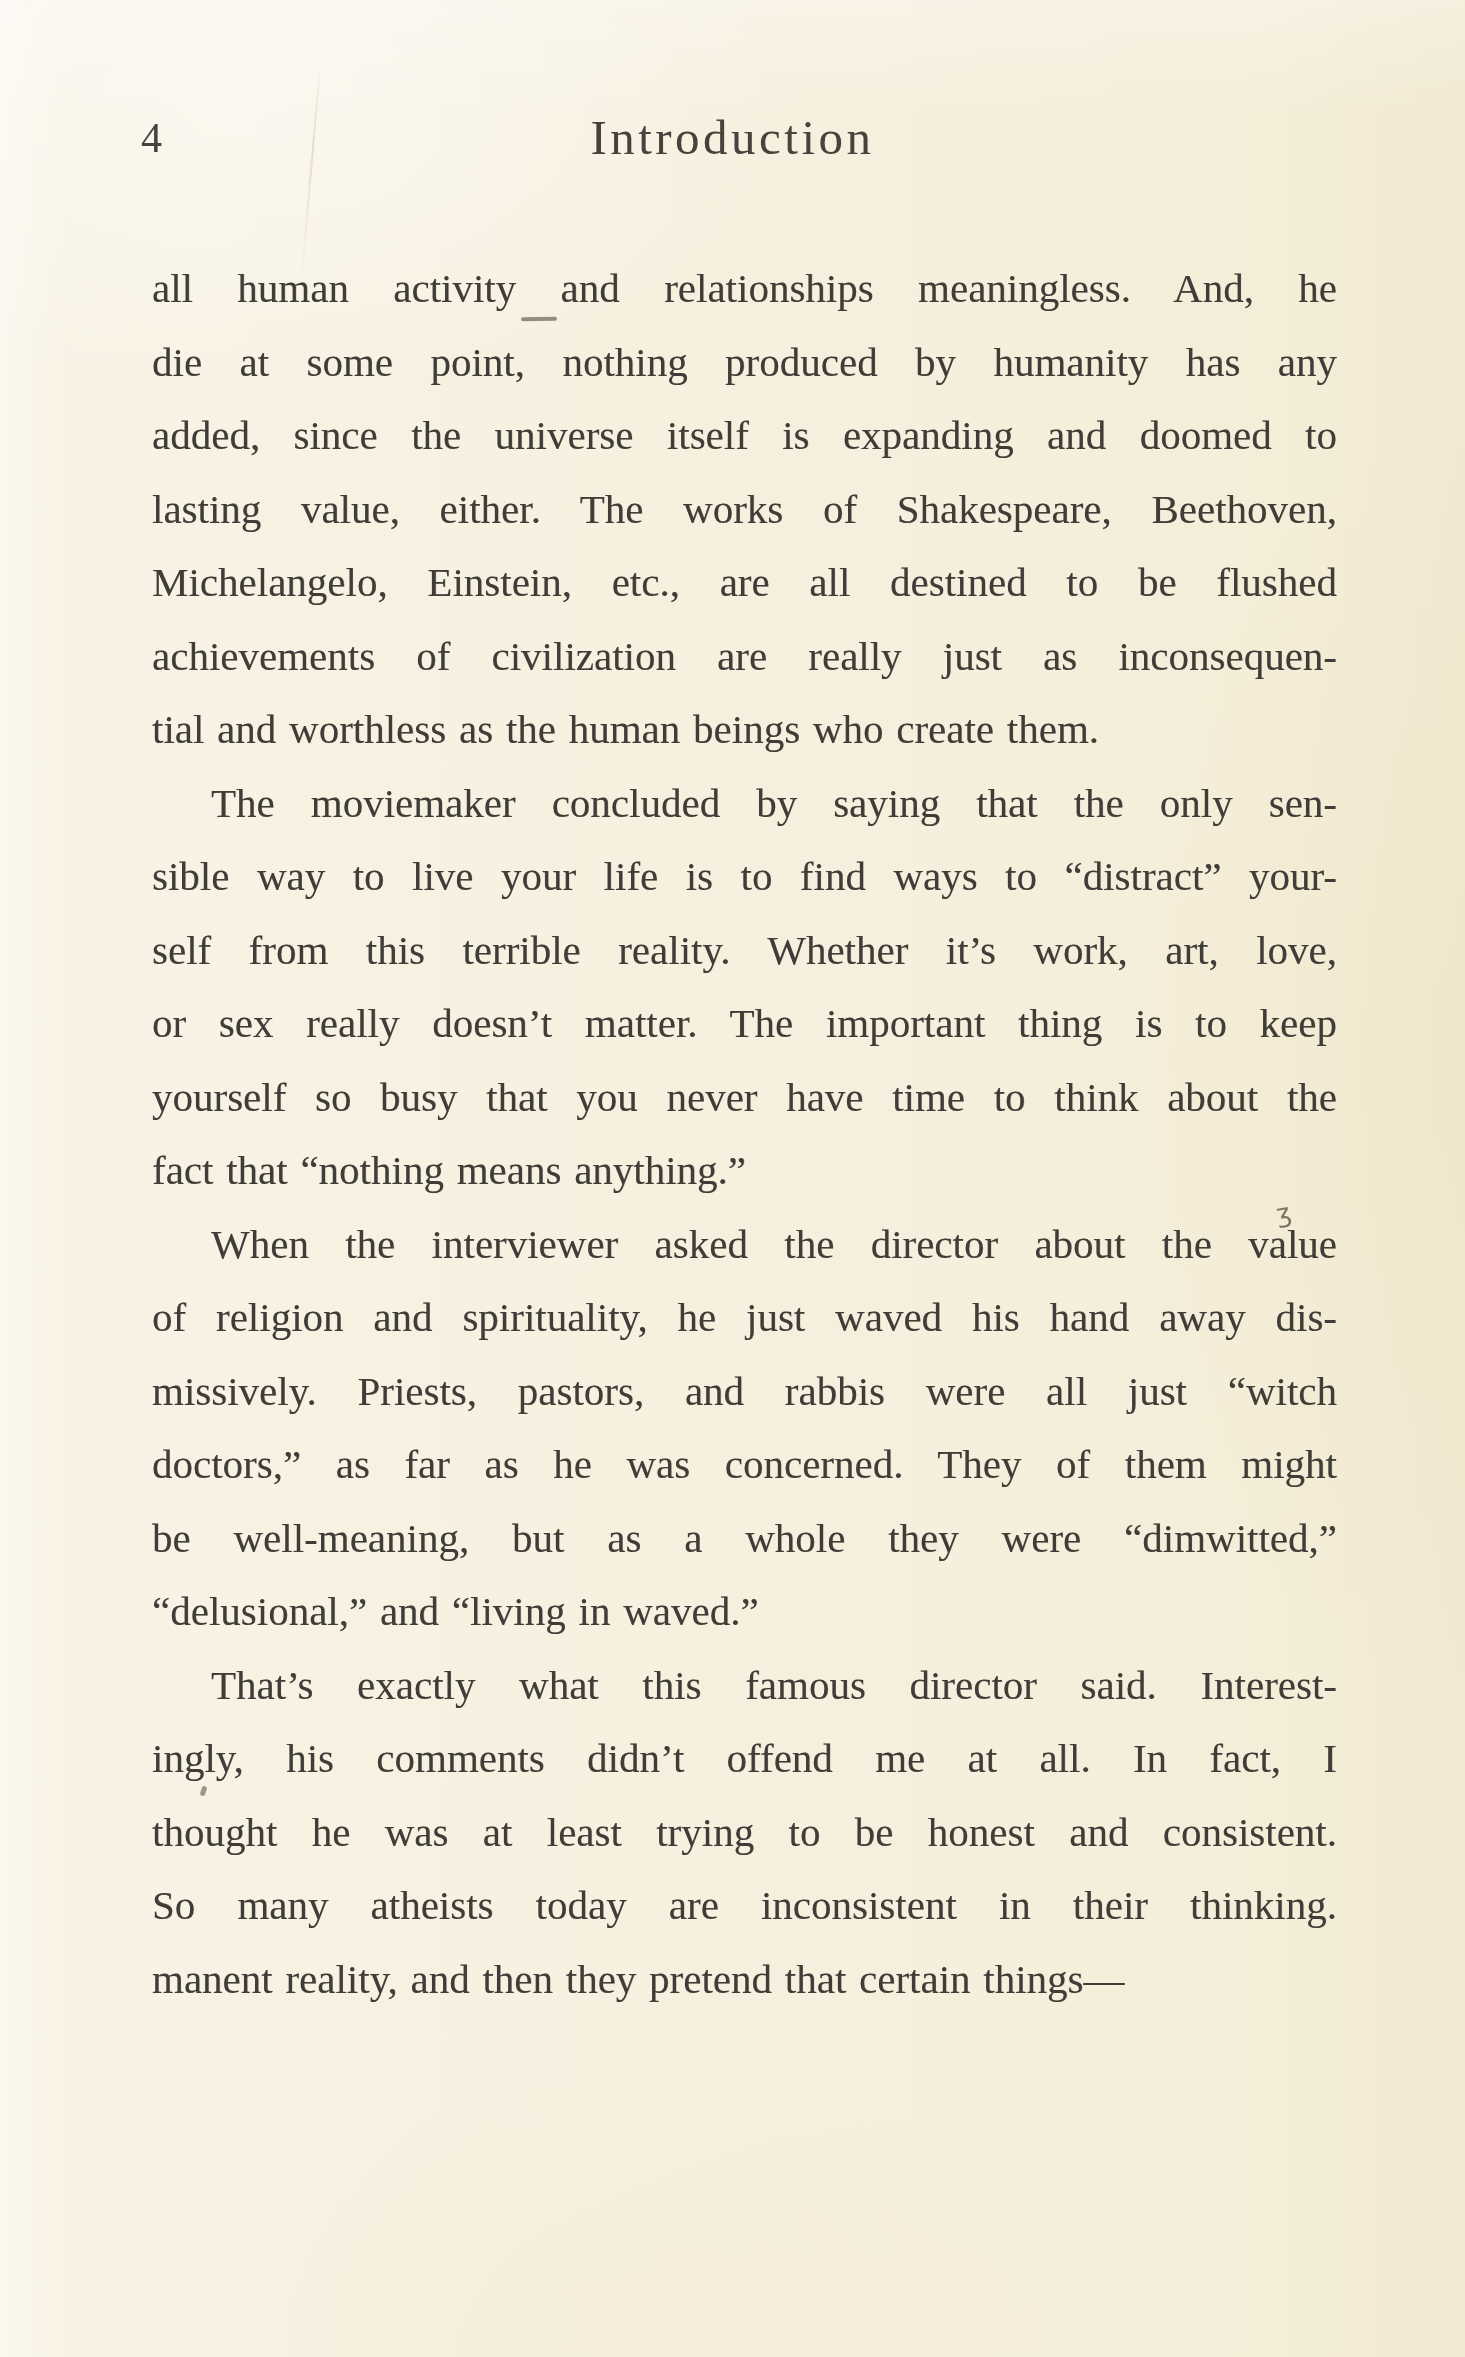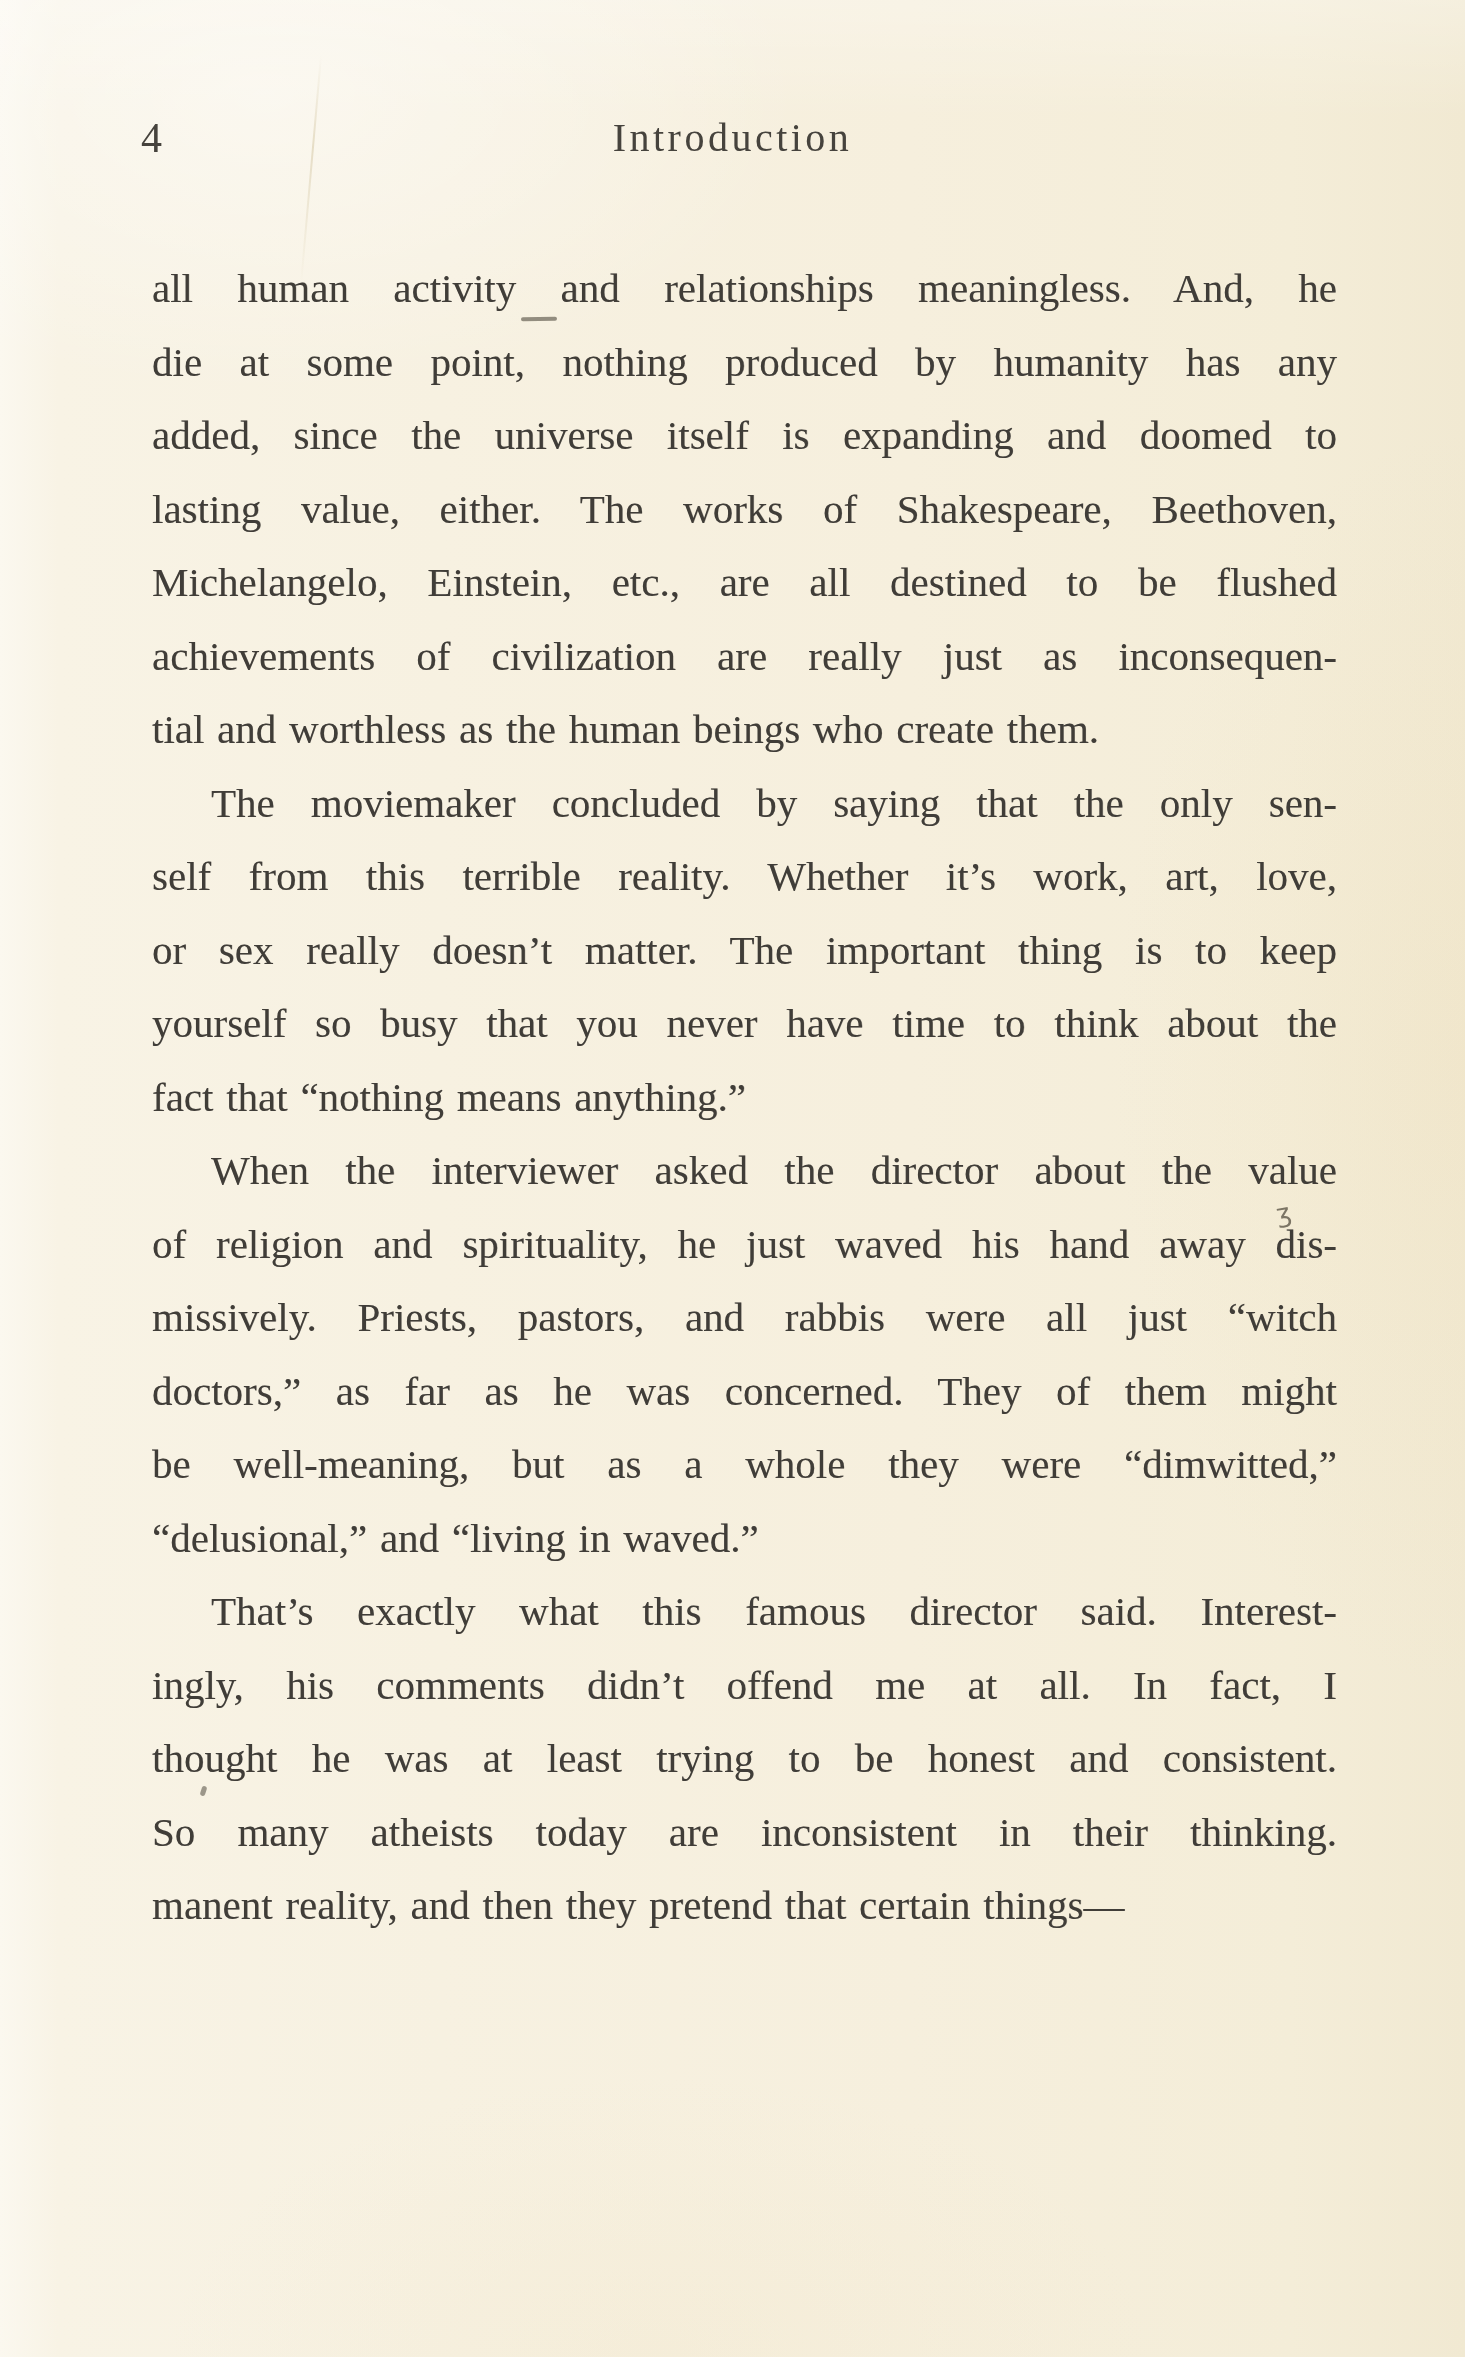--- a/index.html
+++ b/index.html
@@ -55,21 +55,21 @@
     font-size: 42px;
     line-height: 52px;
     color: #46433d;
   }
   .page-title {
     position: absolute;
     left: 0;
     right: 0;
     top: 0;
     text-align: center;
-    font-size: 40px;
+    font-size: 49px;
     line-height: 52px;
     letter-spacing: 3.5px;
     color: #46433d;
   }
   .body-text {
     position: absolute;
     top: 252px;
     left: 152px;
     width: 1185px;
     font-size: 41px;
@@ -139,20 +139,21 @@
 
   <div class="body-text">
       <div class="line">all human activity and relationships meaningless. And, he</div>
       <div class="line">die at some point, nothing produced by humanity has any</div>
       <div class="line">added, since the universe itself is expanding and doomed to</div>
       <div class="line">lasting value, either. The works of Shakespeare, Beethoven,</div>
       <div class="line">Michelangelo, Einstein, etc., are all destined to be flushed</div>
       <div class="line">achievements of civilization are really just as inconsequen-</div>
       <div class="line last">tial and worthless as the human beings who create them.</div>
       <div class="line indent">The moviemaker concluded by saying that the only sen-</div>
+      <div class="line">sible way to live your life is to find ways to “distract” your-</div>
       <div class="line">self from this terrible reality. Whether it’s work, art, love,</div>
       <div class="line">or sex really doesn’t matter. The important thing is to keep</div>
       <div class="line">yourself so busy that you never have time to think about the</div>
       <div class="line last">fact that “nothing means anything.”</div>
       <div class="line indent">When the interviewer asked the director about the value</div>
       <div class="line">of religion and spirituality, he just waved his hand away dis-</div>
       <div class="line">missively. Priests, pastors, and rabbis were all just “witch</div>
       <div class="line">doctors,” as far as he was concerned. They of them might</div>
       <div class="line">be well-meaning, but as a whole they were “dimwitted,”</div>
       <div class="line last">“delusional,” and “living in waved.”</div>

